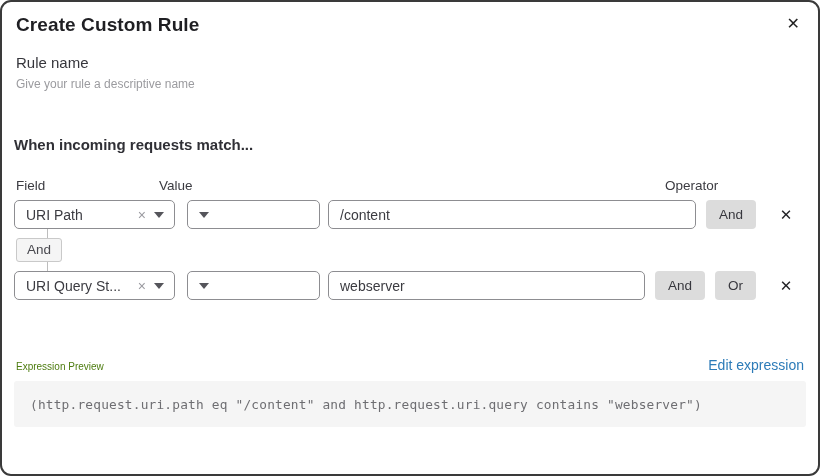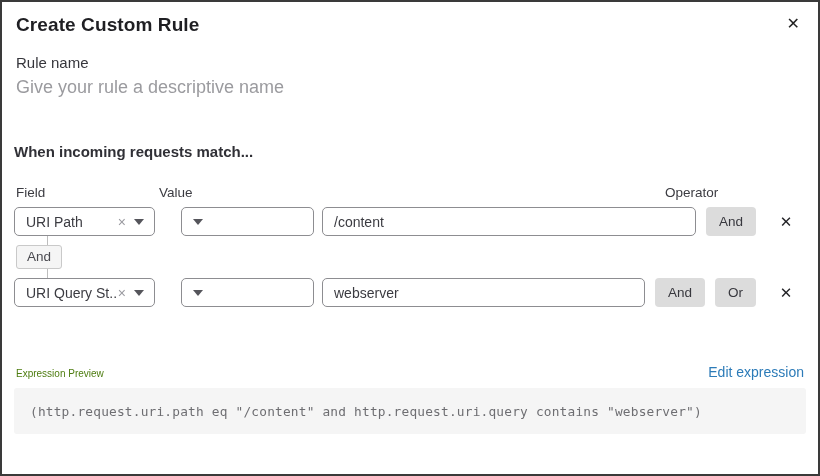--- a/index.html
+++ b/index.html
@@ -5,21 +5,21 @@
   * { box-sizing: border-box; margin: 0; padding: 0; }
   html, body { width: 820px; height: 476px; }
   body {
     font-family: "Liberation Sans", "DejaVu Sans", sans-serif;
     background: #ffffff;
     color: #3b3b41;
   }
   .dialog {
     width: 820px; height: 476px;
     border: 2px solid #3a3a3a;
-    border-radius: 0;
+    border-radius: 11px;
     background: #ffffff;
     padding: 10px 12px 0 12px;
     position: relative;
     overflow: hidden;
   }
   .dialog-header {
     display: flex; justify-content: space-between; align-items: flex-start;
     margin-bottom: 18px;
   }
   .dialog-title {
@@ -27,21 +27,21 @@
     letter-spacing: .1px; padding-top: 2px; padding-left: 2px;
   }
   .close-btn {
     font-size: 16px; font-weight: 700; color: #222;
     cursor: pointer; line-height: 1; padding: 4px 6px;
   }
   .field-label {
     font-size: 15px; color: #36363c; margin-bottom: 6px; padding-left: 2px;
   }
   .helper-text {
-    font-size: 18px; color: #9b9b9f; margin-bottom: 10px; padding-left: 2px;
+    font-size: 12px; color: #9b9b9f; margin-bottom: 10px; padding-left: 2px;
   }
   .text-input {
     width: 100%; height: 29px;
     border: 1px solid #8d8d91; border-radius: 5px;
     font-family: "Liberation Sans", "DejaVu Sans", sans-serif;
     font-size: 14px; color: #3b3b41;
     padding: 0 11px; background: #fff; outline: none;
   }
   .section-heading {
     font-size: 15px; font-weight: 700; color: #303036;
@@ -52,21 +52,21 @@
   .col-field    { width: 145px; padding-left: 2px; }
   .col-operator { width: 141px; }
   .col-value    { flex: 1; }
   .match-row { display: flex; align-items: center; }
   .select-box {
     height: 29px; border: 1px solid #8d8d91; border-radius: 5px;
     display: flex; align-items: center; background: #fff;
     font-size: 14px; color: #3b3b41; cursor: pointer;
     padding: 0 10px 0 11px;
   }
-  .select-field { width: 141px; margin-right: 26px; justify-content: center; }
+  .select-field { width: 161px; margin-right: 12px; justify-content: center; }
   .select-operator { width: 133px; margin-right: 8px; }
   .select-text { flex: 1; white-space: nowrap; overflow: hidden; }
   .clear-x { color: #9a9aa0; font-size: 14px; margin-right: 8px; cursor: pointer; line-height: 1; }
   .chevron {
     width: 0; height: 0;
     border-left: 5px solid transparent; border-right: 5px solid transparent;
     border-top: 6px solid #55555b;
   }
   .value-input { flex: 1; margin-right: 10px; }
   .logic-btn {

